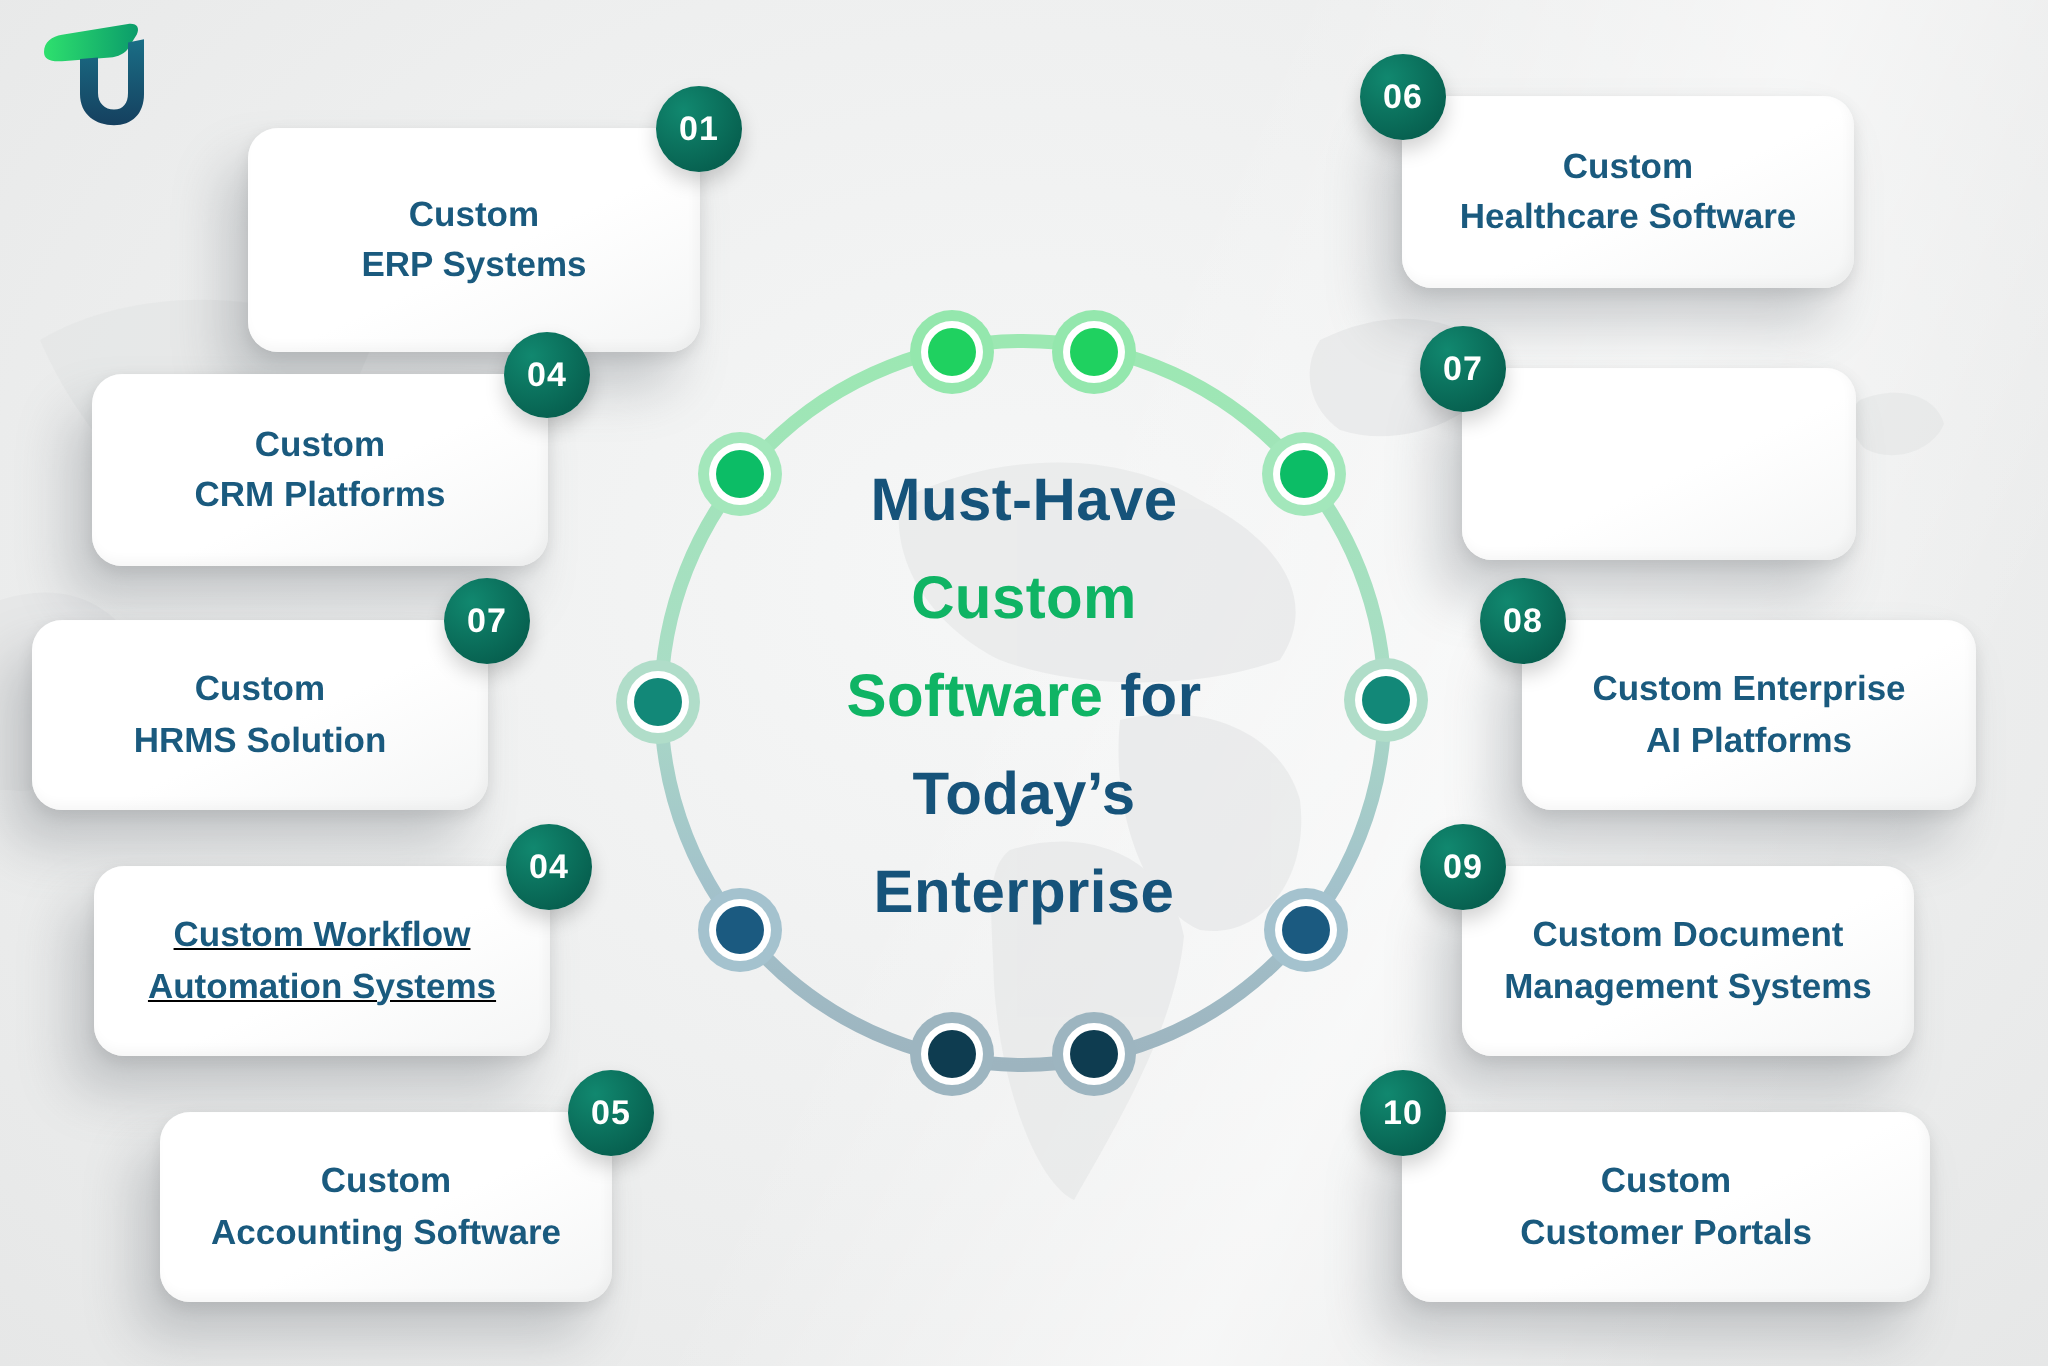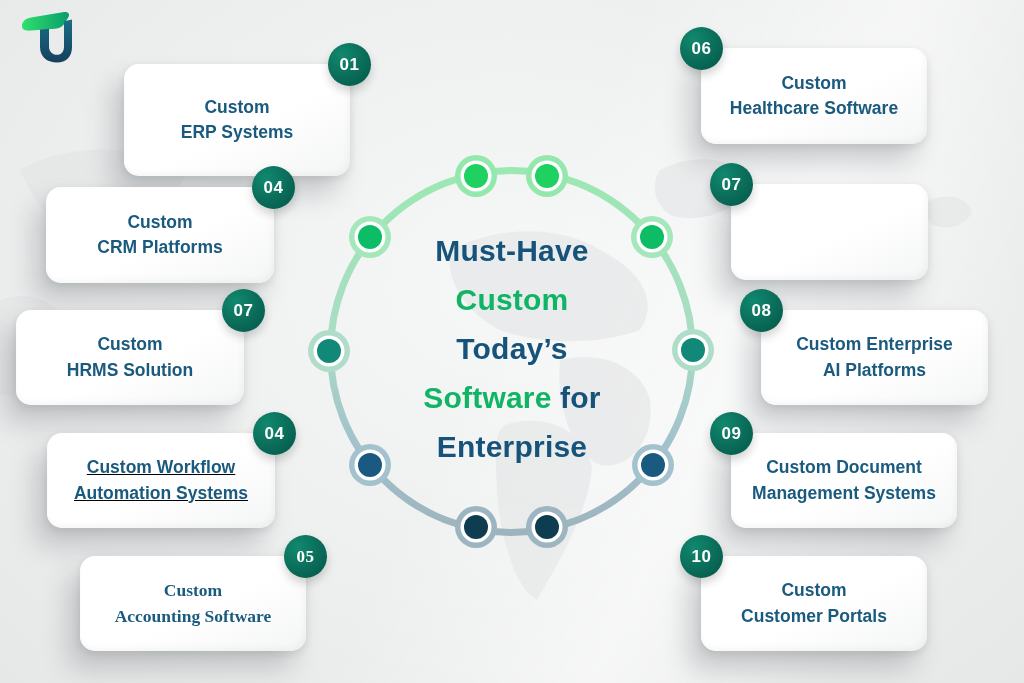--- a/index.html
+++ b/index.html
@@ -125,60 +125,60 @@
         <circle cx="329" cy="351" r="12" fill="#128878"></circle>
         <circle cx="370" cy="237" r="21" fill="#a3e7bb"></circle>
         <circle cx="370" cy="237" r="15.5" fill="#ffffff"></circle>
         <circle cx="370" cy="237" r="12" fill="#0cbd66"></circle>
       </g>
   </svg>
 
   <div class="center-title" id="center-title">
       <div><span class="seg-navy">Must-Have</span></div>
       <div><span class="seg-green">Custom</span></div>
+      <div><span class="seg-green">Software</span><span class="seg-navy"> for</span></div>
       <div><span class="seg-navy">Today’s</span></div>
-      <div><span class="seg-green">Software</span><span class="seg-navy"> for</span></div>
       <div><span class="seg-navy">Enterprise</span></div>
     </div>
 
   <div id="cards">
       <div class="card left" style="left: 80px; top: 64px; width: 226px; height: 112px; margin-left: 44px;">
         <div class="badge">01</div>
         <div class="card-label">Custom<br>ERP Systems</div>
       </div>
       <div class="card left" style="left: 46px; top: 187px; width: 228px; height: 96px;">
         <div class="badge">04</div>
         <div class="card-label">Custom<br>CRM Platforms</div>
       </div>
       <div class="card left" style="left: 16px; top: 310px; width: 228px; height: 95px;">
         <div class="badge">07</div>
         <div class="card-label">Custom<br>HRMS Solution</div>
       </div>
       <div class="card left" style="left: 47px; top: 433px; width: 228px; height: 95px; text-decoration: underline;">
         <div class="badge">04</div>
         <div class="card-label">Custom Workflow<br>Automation Systems</div>
       </div>
-      <div class="card left" style="left: 80px; top: 556px; width: 226px; height: 95px; font-family: Liberation Serif, serif;">
+      <div class="card left" style="left: 80px; top: 556px; width: 226px; height: 95px;">
         <div class="badge">05</div>
         <div class="card-label">Custom<br>Accounting Software</div>
       </div>
       <div class="card right" style="left: 701px; top: 48px; width: 226px; height: 96px;">
         <div class="badge">06</div>
         <div class="card-label">Custom<br>Healthcare Software</div>
       </div>
       <div class="card right" style="left: 731px; top: 184px; width: 197px; height: 96px;">
         <div class="badge">07</div>
       </div>
       <div class="card right" style="left: 761px; top: 310px; width: 227px; height: 95px; justify-content: center;">
         <div class="badge">08</div>
         <div class="card-label">Custom Enterprise<br>AI Platforms</div>
       </div>
       <div class="card right" style="left: 731px; top: 433px; width: 226px; height: 95px;">
         <div class="badge">09</div>
         <div class="card-label">Custom Document<br>Management Systems</div>
       </div>
-      <div class="card right" style="left: 701px; top: 556px; width: 226px; height: 95px;">
+      <div class="card right" style="left: 701px; top: 556px; width: 264px; height: 95px;">
         <div class="badge">10</div>
         <div class="card-label">Custom<br>Customer Portals</div>
       </div>
     </div>
 
 </div>
 
 </body></html>

